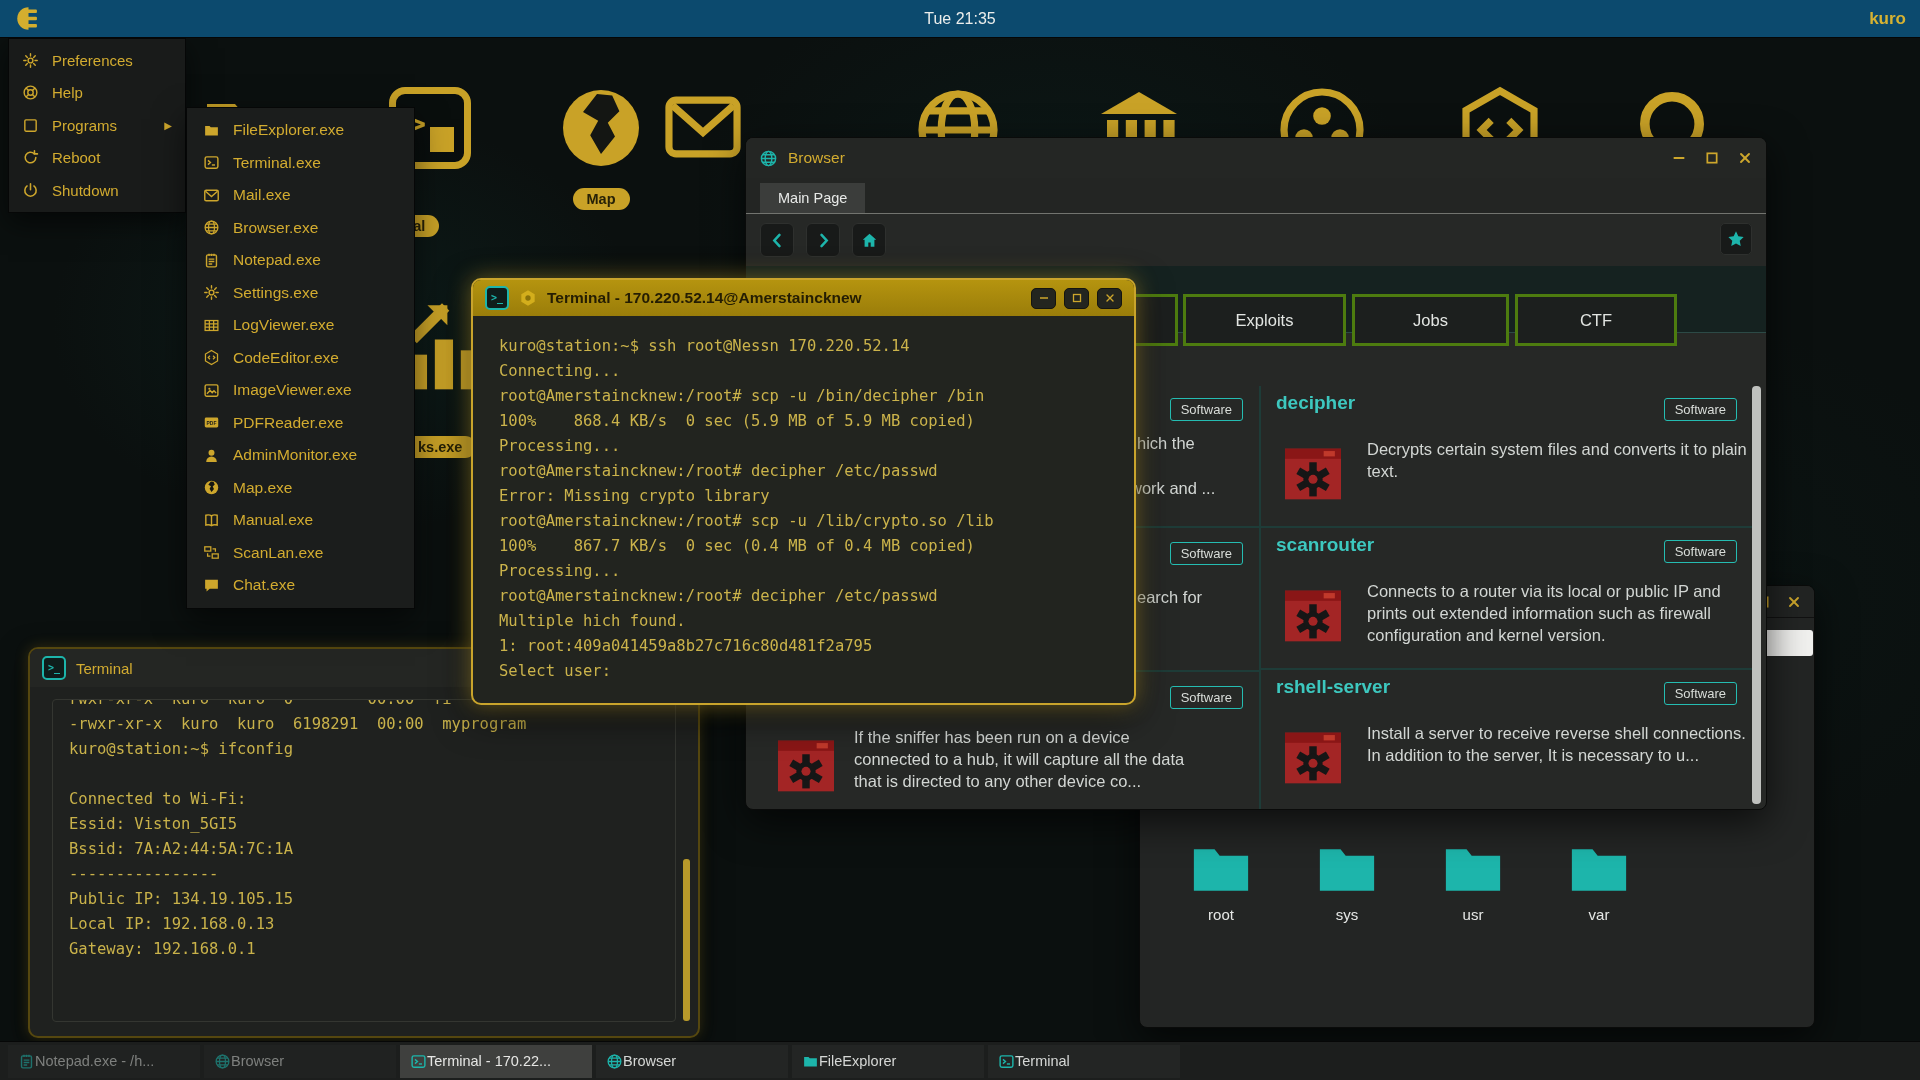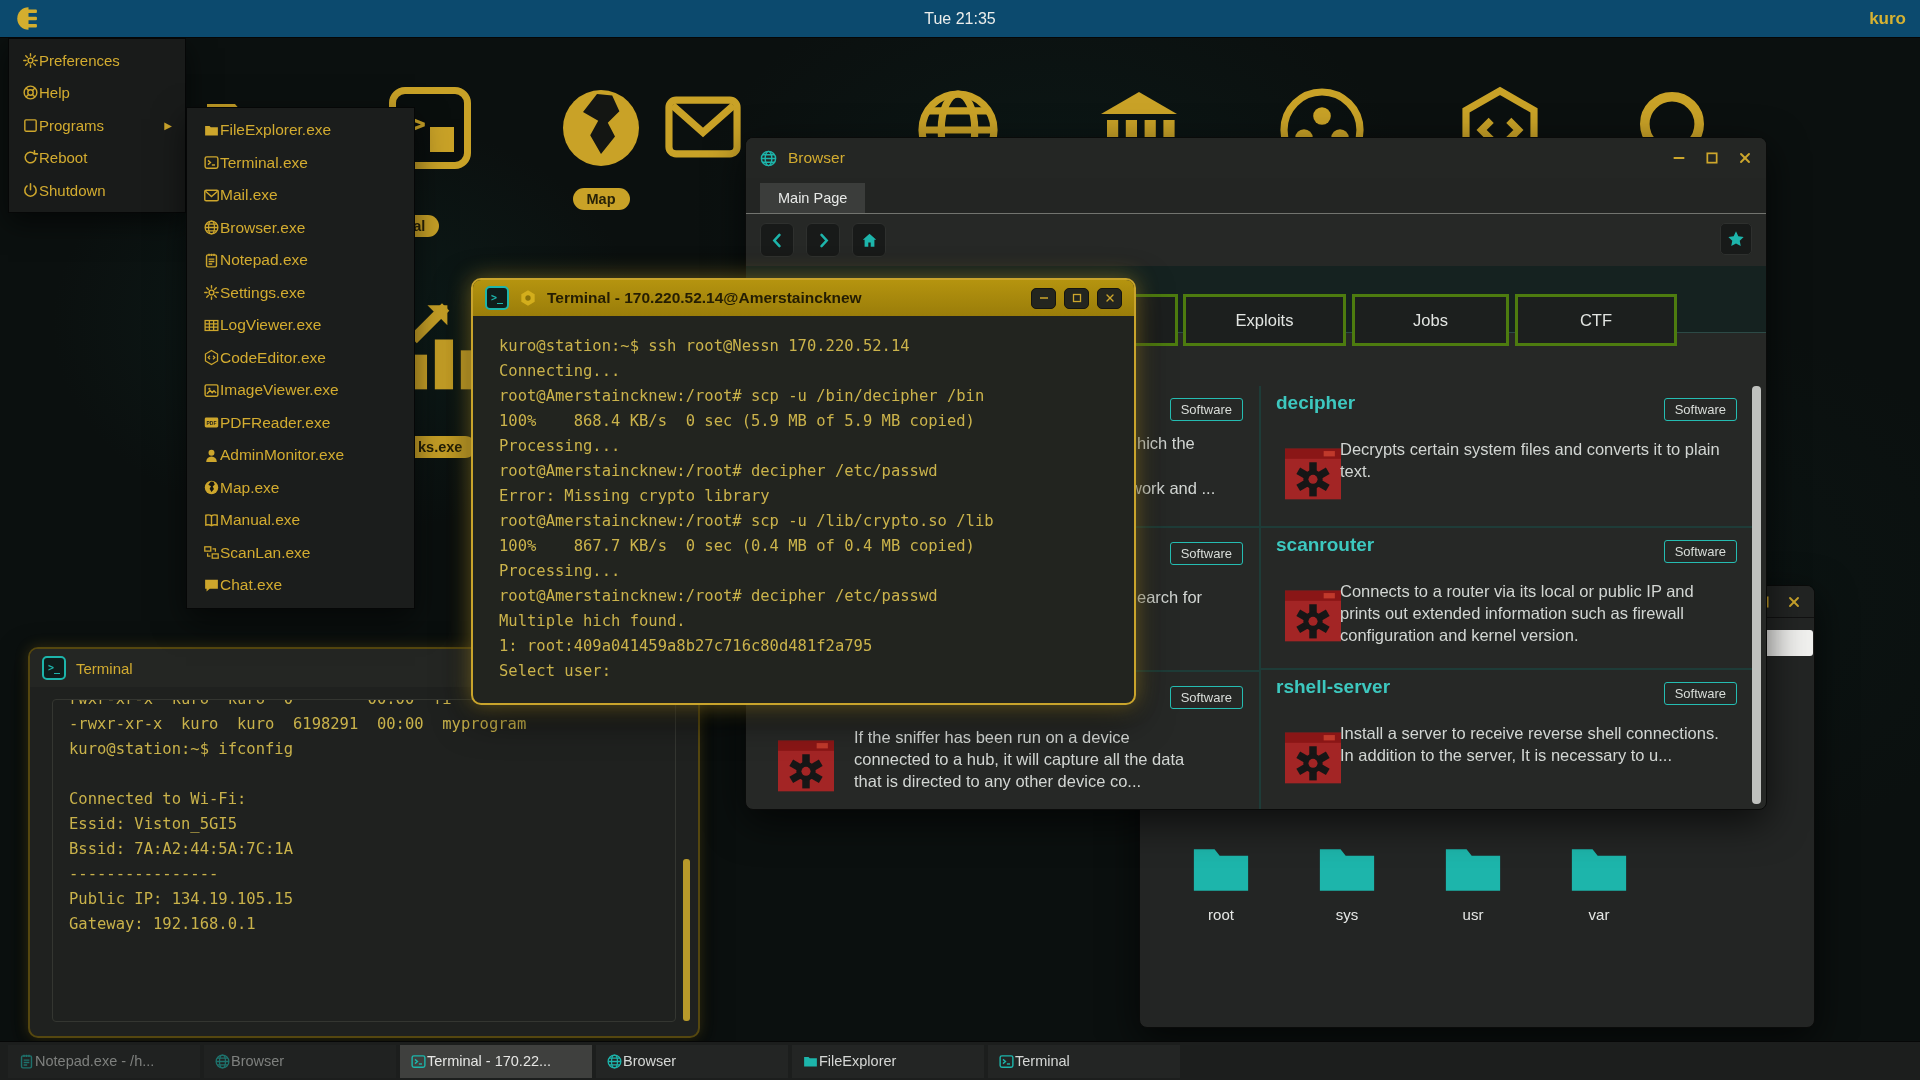--- a/index.html
+++ b/index.html
@@ -19,21 +19,21 @@
   
   .topbar{position:absolute;left:0;top:0;right:0;height:38px;background:#0c4a6e;z-index:60;display:flex;align-items:center;border-bottom:1px solid #050606}
   .logo{width:27px;height:27px;margin-left:15px;z-index:2}
   .topbar-time{position:absolute;left:0;right:0;text-align:center;color:#eceeec;font-size:16px}
   .tray{margin-left:auto;display:flex;align-items:center;gap:14px;padding-right:14px;z-index:2}
   .tray .icon{width:21px;height:21px}
   .username{color:#d6b232;font-size:17px;font-weight:bold}
 
   
   .menu{position:absolute;left:8px;top:38px;width:178px;background:#191b1a;border:1px solid #060707;z-index:52;padding:5px 0;box-shadow:0 10px 26px rgba(0,0,0,.55)}
-  .menu-item{height:32.5px;display:flex;align-items:center;padding:0 13px;color:#d3ac30;font-size:15px;cursor:default}
+  .menu-item{height:32.5px;display:flex;align-items:center;padding:0 13px;gap:13px;color:#d3ac30;font-size:15px;cursor:default}
   .menu-item .icon{width:17px;height:17px;color:#cda62c;flex:0 0 17px}
   .menu-arrow{margin-left:auto;font-size:10px;color:#cda62c}
   .submenu{position:absolute;left:186px;top:107px;width:229px;background:#1b1d1c;border:1px solid #060707;z-index:52;padding:6px 0;box-shadow:0 12px 30px rgba(0,0,0,.55)}
   .submenu .menu-item{font-size:15.5px;padding:0 16px}
 
   
   .dicon{position:absolute;z-index:1;width:130px;display:flex;flex-direction:column;align-items:center;color:#c9a227}
   .dicon .art{width:96px;height:96px}
   .chip{background:#c9a227;color:#272207;font-size:14.5px;font-weight:bold;padding:3px 14px;border-radius:12px;margin-top:12px;white-space:nowrap}
   .term-art{width:82px;height:82px;border:7px solid #c9a227;border-radius:16px;background:rgba(8,10,9,.3);position:relative;margin-top:7px}
@@ -77,21 +77,21 @@
   .sw-badge{border:1.5px solid #25bdb2;border-radius:3px;color:#d9ddd9;font-size:13px;padding:3px 10px;display:inline-block}
   .badge-abs{position:absolute;right:16px;top:12px}
   .frag{position:absolute;color:#d2d6d3;font-size:16.5px}
   .sw-title{color:#3dc8bf;font-size:19px;font-weight:bold}
   .sw-icon{position:absolute;width:64px;height:64px}
   .sw-desc{position:absolute;color:#d2d6d3;font-size:16.5px;line-height:22px;white-space:pre-line}
   .r-col{position:absolute;left:515px;top:248px;width:492px;bottom:0;overflow:hidden}
   .sw-card{position:relative;height:142px;border-bottom:2px solid #1e3c38}
   .sw-card .sw-title{position:absolute;left:15px;top:6px;cursor:pointer}
   .sw-card .sw-icon{left:20px;top:56px}
-  .sw-card .sw-desc{left:79px;top:52px;width:392px}
+  .sw-card .sw-desc{left:106px;top:52px;width:392px}
   .sniffer-title{position:absolute;left:45px;top:8px}
   .sniffer-icon{left:28px;top:60px}
   .sniffer-desc{left:108px;top:52px;width:352px}
 
   
   #term-small{left:28px;top:647px;width:672px;height:391px;z-index:4;background:#1f211f;border:2px solid #55470f;border-radius:10px;box-shadow:0 0 14px rgba(201,162,39,.22),0 10px 30px rgba(0,0,0,.6)}
   .ts-titlebar{height:38px;display:flex;align-items:center;padding:0 12px;gap:10px;background:#242623}
   .ts-title{color:#d3ac30;font-size:15px}
   .termglyph{width:24px;height:24px;background:#0f1d1b;border:2px solid #1db5ab;border-radius:5px;color:#1db5ab;font:bold 10px/20px "DejaVu Sans Mono",monospace;text-align:center}
   .ts-content{position:absolute;left:22px;top:50px;right:22px;bottom:14px;border:1px solid #343631;border-radius:4px;overflow:hidden;padding:0 16px;font-family:"DejaVu Sans Mono",monospace;font-size:15.5px;line-height:25px;color:#c9b24a}
@@ -441,20 +441,21 @@
     <div class="ts-lines">
         <div class="tline">rwxr-xr-x  kuro  kuro  0        00:00  fi</div>
         <div class="tline">-rwxr-xr-x  kuro  kuro  6198291  00:00  myprogram</div>
         <div class="tline">kuro@station:~$ ifconfig</div>
         <div class="tline">&nbsp;</div>
         <div class="tline">Connected to Wi-Fi:</div>
         <div class="tline">Essid: Viston_5GI5</div>
         <div class="tline">Bssid: 7A:A2:44:5A:7C:1A</div>
         <div class="tline">----------------</div>
         <div class="tline">Public IP: 134.19.105.15</div>
+        <div class="tline">Local IP: 192.168.0.13</div>
         <div class="tline">Gateway: 192.168.0.1</div>
         <div class="tline">&nbsp;</div>
       </div>
   </div>
   <div class="ts-scroll"></div>
 </div>
 
 <div class="win" id="term-active">
   <div class="ta-titlebar">
     <div class="termglyph">&gt;_</div>

